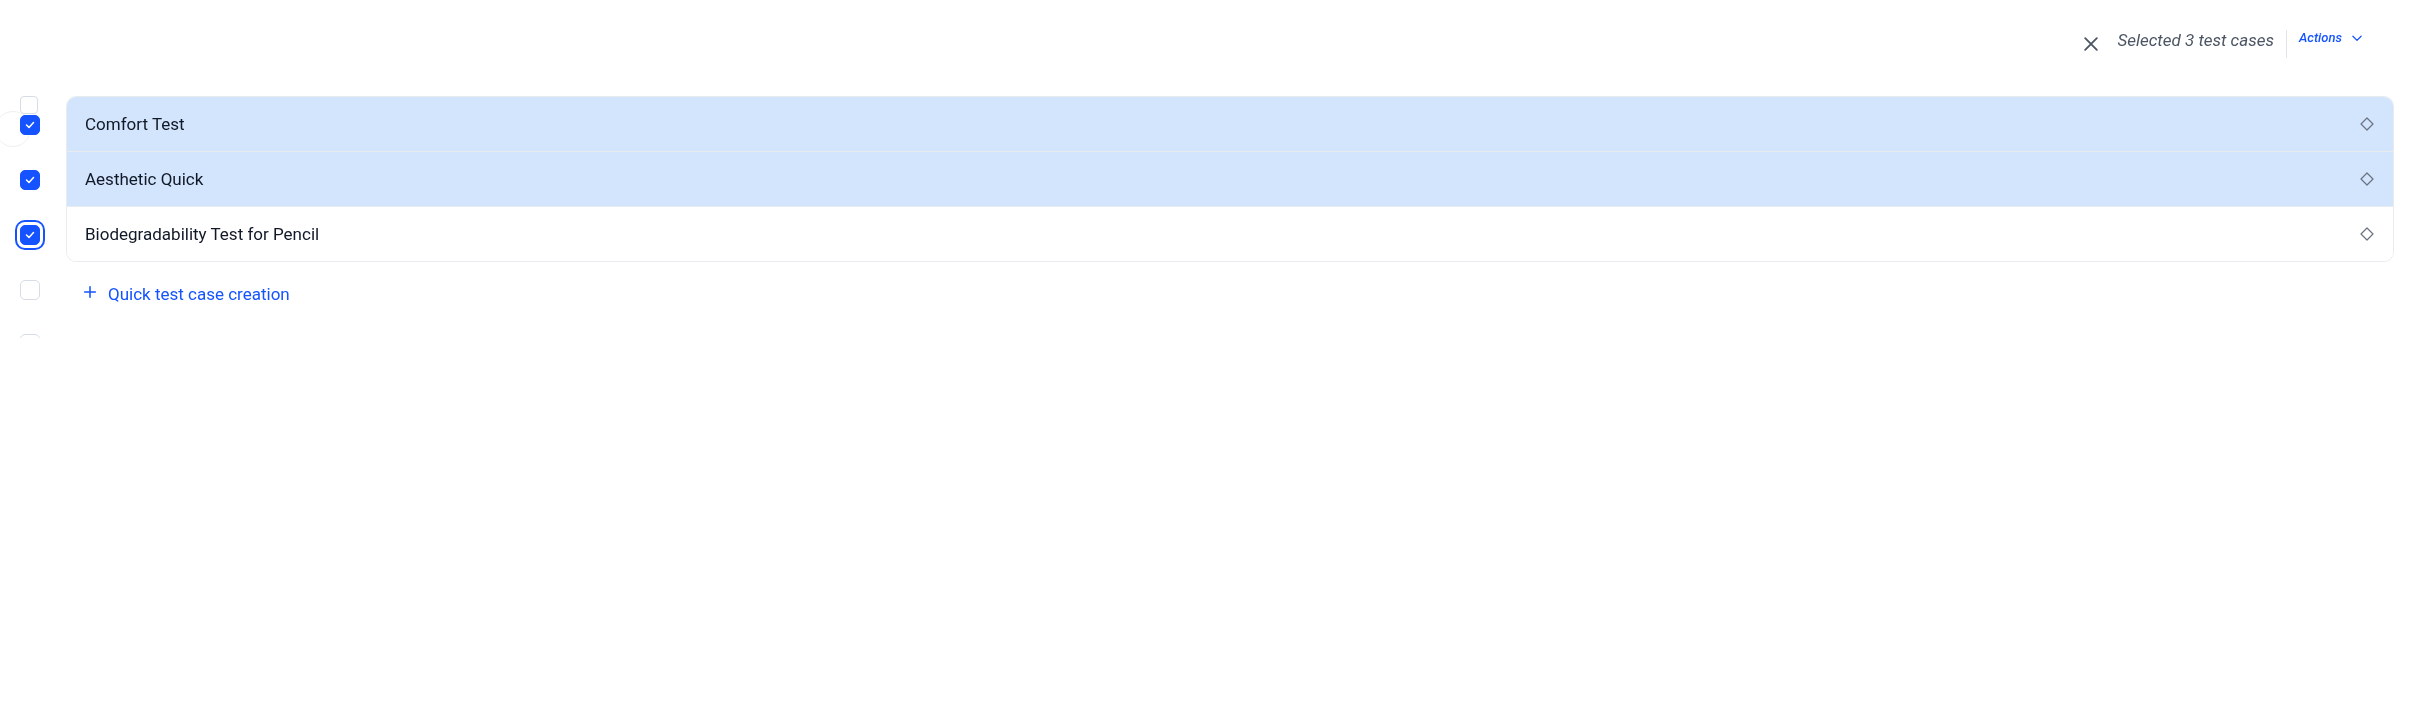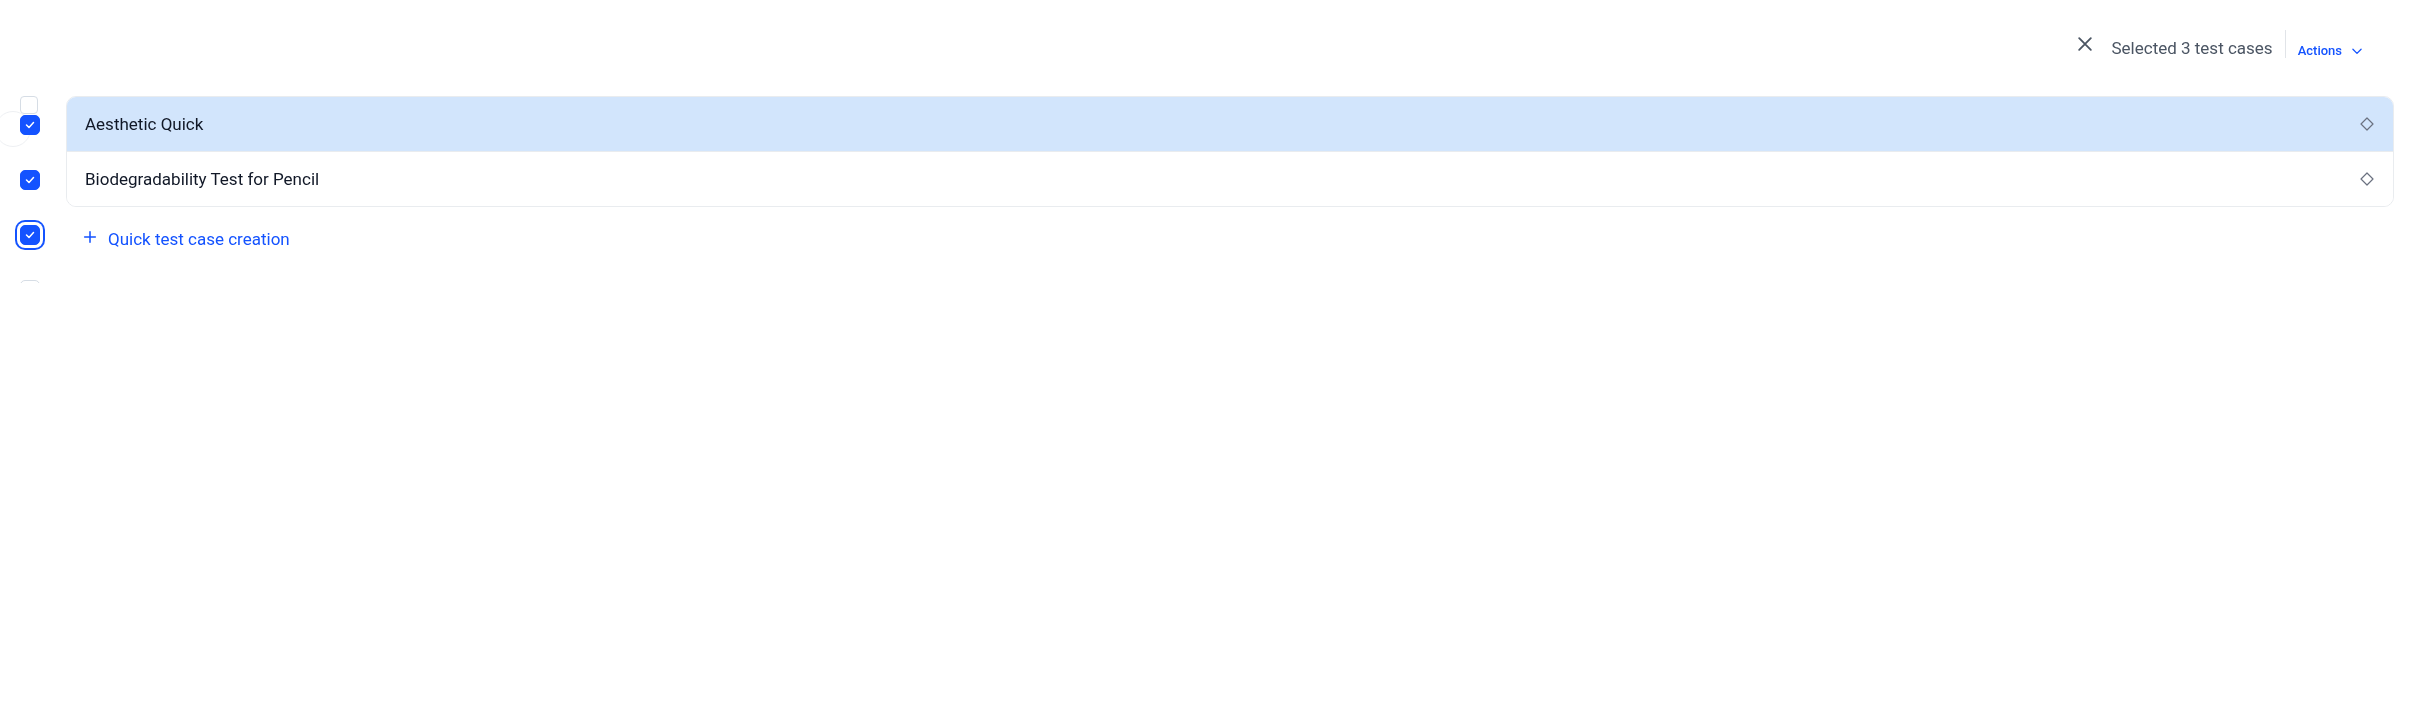--- a/index.html
+++ b/index.html
@@ -14,23 +14,24 @@
       font-size: 16px;
       color: #111;
     }
     .container {
       width: 100%;
       position: relative;
     }
     .top-bar {
       display: flex;
       justify-content: flex-end;
-      align-items: flex-end;
+      align-items: flex-start;
       padding: 0 30px 14px 0;
       gap: 12px;
+      font-style: italic;
     }
     .close-btn {
       display: flex;
       align-items: center;
       justify-content: center;
       cursor: pointer;
       padding: 4px;
     }
     .close-btn svg {
       width: 20px;
@@ -193,20 +194,26 @@
       </svg>
     </div>
   </div>
 
   <div class="rows-outer">
     <div class="header-checkbox"></div>
     <div class="circle-deco"></div>
 
     <div class="list-box" id="list-box">
 
+    <div class="row selected">
+          <div class="row-title">Comfort Test</div>
+          <div class="diamond-icon"><svg viewBox="0 0 24 24">
+              <path d="M12 3 L21 12 L12 21 L3 12 Z" stroke-linejoin="round"></path>
+            </svg></div>
+        </div>
         <div class="row selected">
           <div class="row-title">Aesthetic Quick</div>
           <div class="diamond-icon"><svg viewBox="0 0 24 24">
               <path d="M12 3 L21 12 L12 21 L3 12 Z" stroke-linejoin="round"></path>
             </svg></div>
         </div>
         <div class="row">
           <div class="row-title">Biodegradability Test for Pencil</div>
           <div class="diamond-icon"><svg viewBox="0 0 24 24">
               <path d="M12 3 L21 12 L12 21 L3 12 Z" stroke-linejoin="round"></path>

